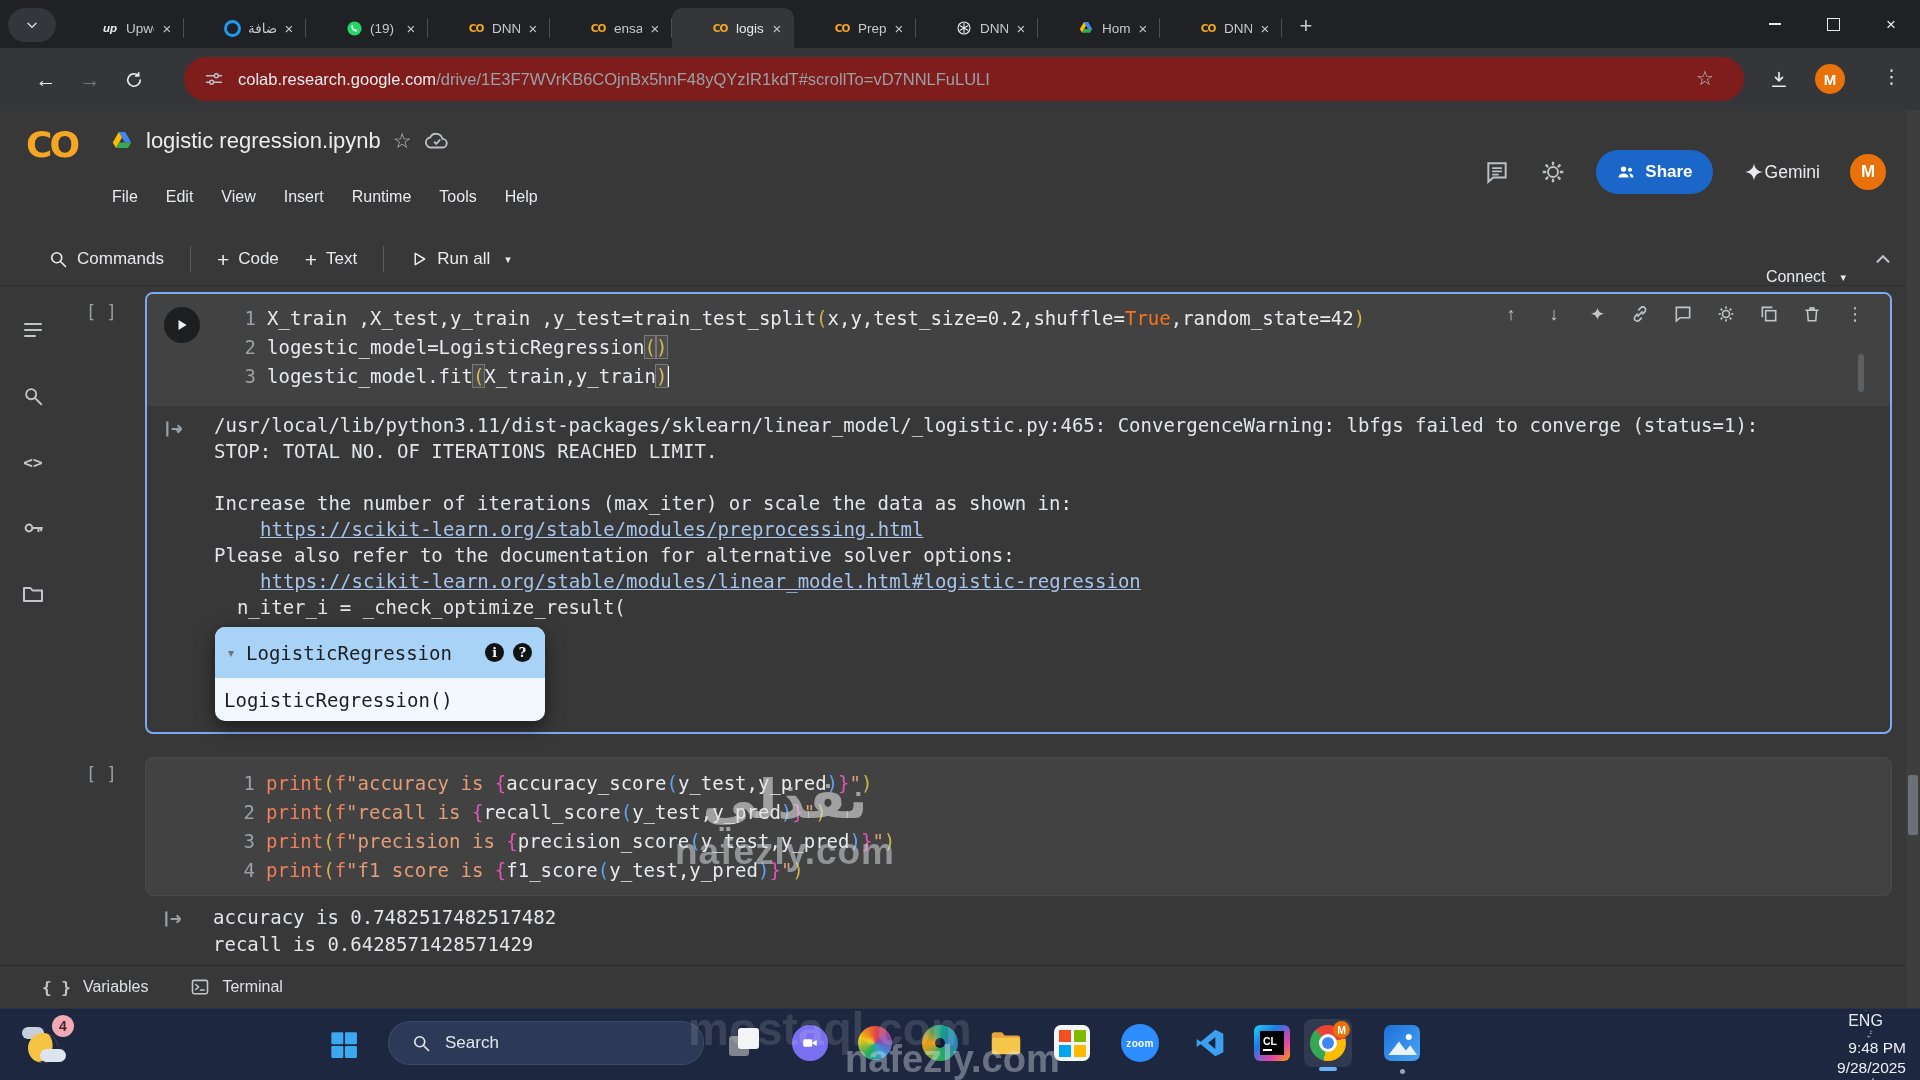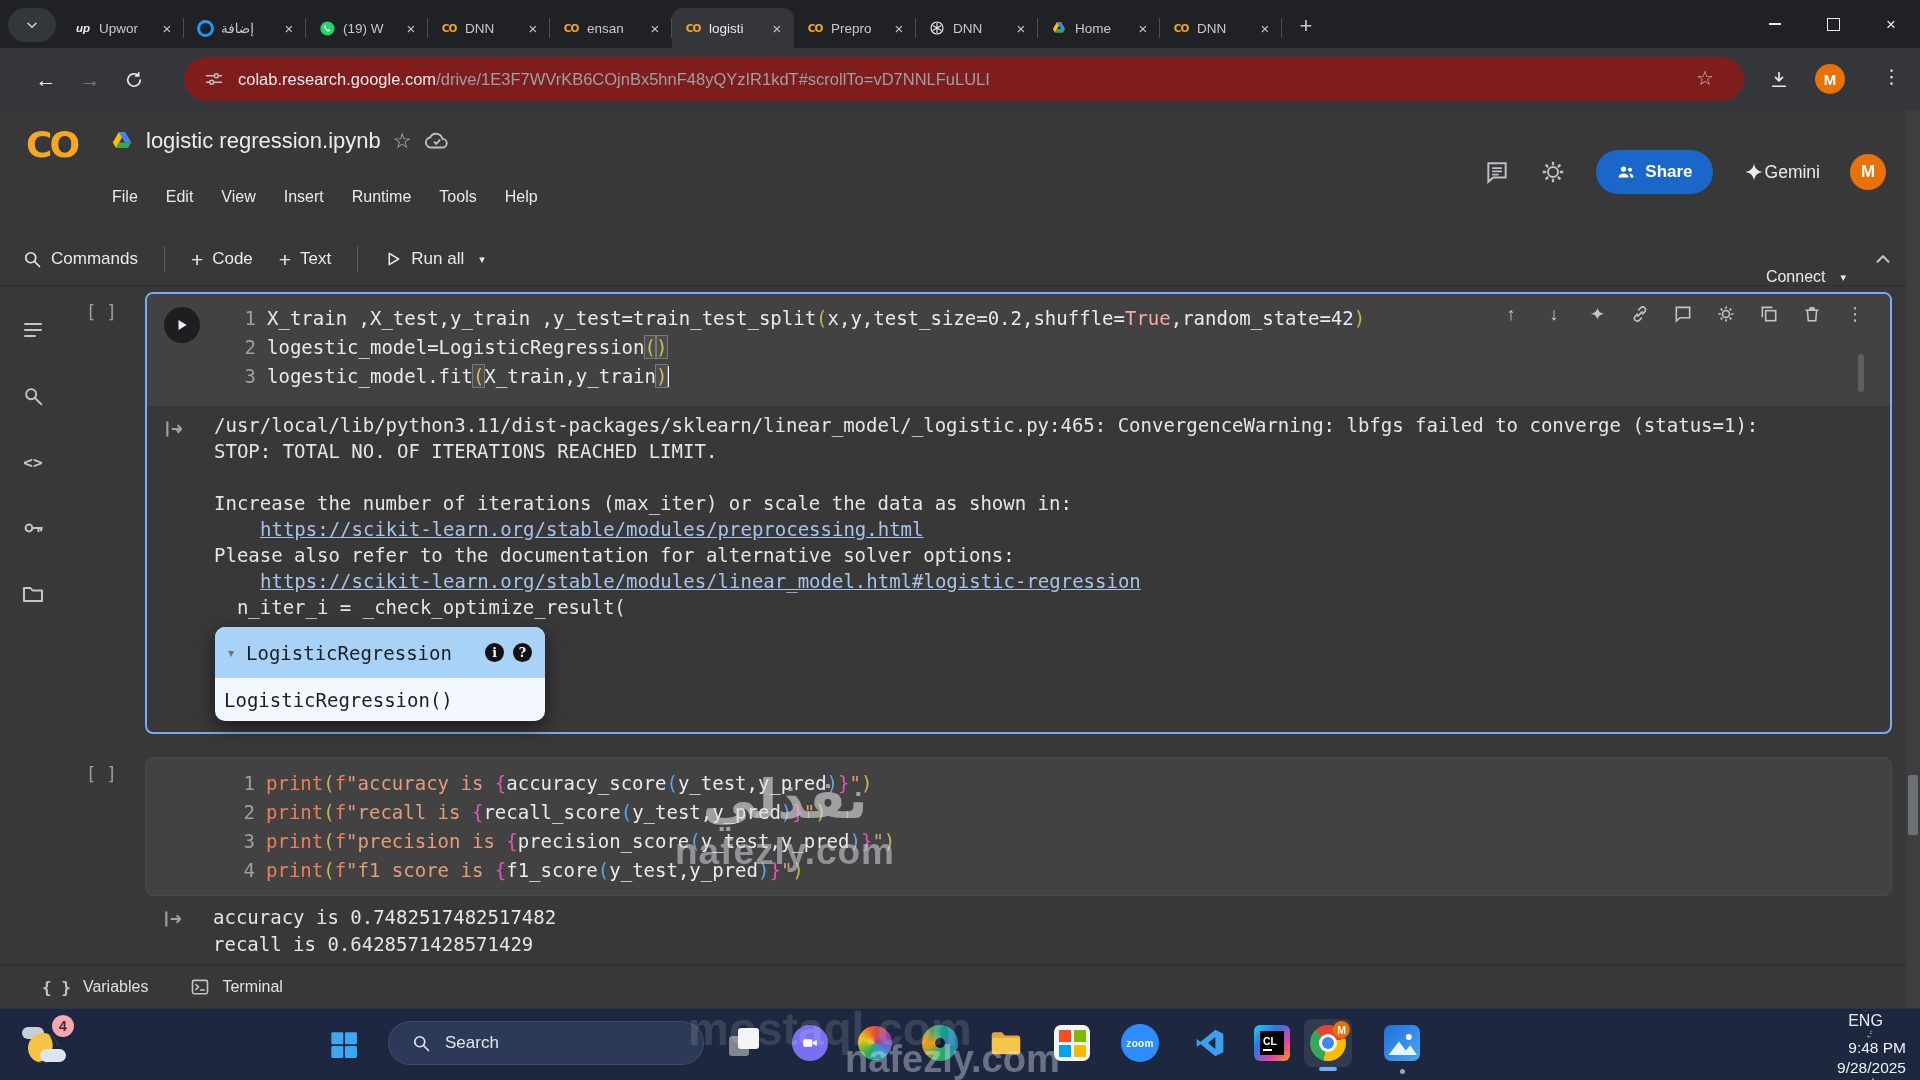--- a/index.html
+++ b/index.html
@@ -8,21 +8,21 @@
   svg{display:block}
   
   .tabstrip{position:absolute;left:0;top:0;width:1920px;height:48px;background:#1f2125;}
   .tabsearch{position:absolute;left:8px;top:8px;width:48px;height:34px;border-radius:17px;background:#33363a;
     display:flex;align-items:center;justify-content:center;}
   .tabs{position:absolute;left:62px;top:8px;display:flex;height:40px;}
   .tab{position:relative;width:122px;height:40px;display:flex;align-items:center;padding:0 8px 0 12px;box-sizing:border-box;
     color:#c7cacd;border-radius:10px 10px 0 0;}
   .tab:not(.active)::after{content:"";position:absolute;right:0;top:10px;height:20px;width:1px;background:#4a4d51;}
   .tab.active{background:#35363a;color:#e8eaed;}
-  .fav{width:18px;height:18px;display:flex;align-items:center;justify-content:center;flex:none;}
+  .fav{width:18px;height:18px;display:flex;align-items:center;justify-content:center;flex:none;margin-left:27px;}
   .tab-label{flex:1;margin:0 4px 0 7px;font-size:13.5px;white-space:nowrap;overflow:hidden;}
   .tab-close{flex:none;width:18px;height:18px;border-radius:50%;display:flex;align-items:center;justify-content:center;
     font-size:15px;color:#c7cacd;}
   .fv-co{color:#f5a623;font-weight:800;font-size:10.5px;letter-spacing:-1px;font-family:"DejaVu Sans",sans-serif;}
   .fv-up{color:#eceff1;font-weight:800;font-style:italic;font-size:11.5px;}
   .fv-ring{width:11px;height:11px;border:3.2px solid #1d9bf0;border-radius:50%;display:block;}
   .newtab{position:absolute;left:1290px;top:10px;width:32px;height:32px;display:flex;align-items:center;justify-content:center;
     font-size:22px;color:#c7cacd;}
   .wincontrols{position:absolute;right:0;top:0;height:48px;display:flex;}
   .winbtn{width:58px;height:48px;display:flex;align-items:center;justify-content:center;color:#e8eaed;}
@@ -51,42 +51,42 @@
   .nb-title{font-size:22px;color:#ececec;}
   .hdr-ic{color:#bdc1c6;}
   .menus{position:absolute;left:112px;top:78px;display:flex;gap:28px;font-size:16px;color:#e8eaed;}
   .hdr-right{position:absolute;right:34px;top:40px;display:flex;align-items:center;gap:30px;}
   .share-pill{display:flex;align-items:center;gap:9px;background:#1b66c9;border-radius:22px;height:44px;padding:0 20px;color:#fff;
     font-size:17px;font-weight:600;}
   .gemini{display:flex;align-items:center;font-size:17.5px;color:#e8eaed;}
   .co-avatar{width:36px;height:36px;font-size:17px;}
   
   .nb-toolbar{position:absolute;left:0;top:232px;width:1920px;height:54px;background:#383838;border-bottom:1px solid #2f2f2f;box-sizing:border-box;}
-  .tb-left{position:absolute;left:22px;top:0;height:54px;display:flex;align-items:center;font-size:17px;color:#e8eaed;}
+  .tb-left{position:absolute;left:48px;top:0;height:54px;display:flex;align-items:center;font-size:17px;color:#e8eaed;}
   .tb-item{display:flex;align-items:center;gap:9px;margin-right:26px;}
   .tb-div{width:1px;height:26px;background:#5b5e61;margin-right:26px;}
   .plus{font-size:21px;color:#e8eaed;line-height:1;}
   .tb-right{position:absolute;right:26px;top:0;height:54px;display:flex;align-items:center;gap:26px;font-size:16px;}
   .caret{font-size:11px;color:#e8eaed;margin-left:6px;}
   
   .rail{position:absolute;left:0;top:286px;width:62px;bottom:114px;}
   .rail-ic{position:absolute;left:19px;width:28px;height:28px;color:#c2c6cb;display:flex;align-items:center;justify-content:center;}
   .rail-code{font-weight:700;font-size:16px;font-family:"DejaVu Sans Mono",monospace;}
   .gutter{position:absolute;left:86px;font-size:17px;color:#9aa0a6;font-family:"DejaVu Sans Mono",monospace;}
   .cell1{position:absolute;left:145px;top:292px;width:1747px;height:442px;border:2px solid #7daaf5;border-radius:8px;
     box-sizing:border-box;background:#383838;}
   .cell1-editor{position:absolute;left:0;top:0;right:0;height:112px;background:#424242;border-radius:6px 6px 0 0;}
   .runbtn{position:absolute;left:17px;top:13px;width:36px;height:36px;border-radius:50%;background:#1d1e20;
     display:flex;align-items:center;justify-content:center;}
   .code-area{position:absolute;left:96px;top:10px;right:20px;}
   .code-line{white-space:pre;font-family:"DejaVu Sans Mono",monospace;font-size:19px;line-height:29px;color:#e8eaed;}
   .ln{display:inline-block;width:13px;text-align:right;margin-right:11px;color:#9aa0a6;}
   .tk-pl{color:#e8eaed}.tk-py{color:#cbb54b}
   .tk-pm{color:#d3bd4e;outline:1px solid #7a7a7a;background:rgba(130,130,130,.18);}
-  .tk-kw{color:#fca5a5}.tk-fn{color:#ef7f5c}.tk-str{color:#e49d78}.tk-br{color:#e156b8}
+  .tk-kw{color:#f97316}.tk-fn{color:#ef7f5c}.tk-str{color:#e49d78}.tk-br{color:#e156b8}
   .tk-pi{color:#5ea4f0}.tk-po{color:#cbb54b}
   .tk-cur{display:inline-block;width:2px;height:21px;background:#ffffff;vertical-align:-4px;}
   .cell-toolbar{position:absolute;right:24px;top:9px;display:flex;align-items:center;gap:21px;color:#c2c6cb;}
   .ct-ic{width:22px;height:22px;display:flex;align-items:center;justify-content:center;font-size:18px;color:#c2c6cb;}
   .ed-scroll{position:absolute;right:26px;top:60px;width:6px;height:38px;border-radius:3px;background:#5c6063;}
   .out-icon{position:absolute;left:16px;top:122px;color:#9aa0a6;}
   .outputs{position:absolute;left:67px;top:118px;right:8px;font-family:"DejaVu Sans Mono",monospace;font-size:19px;color:#e3e5e8;}
   .out-line{white-space:pre;line-height:26px;}
   .out-blank{height:26px;}
   .out-link{padding-left:46px;}

